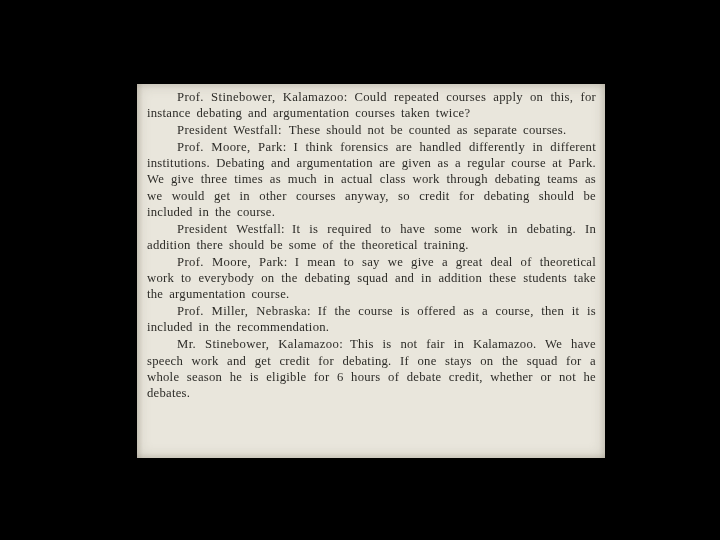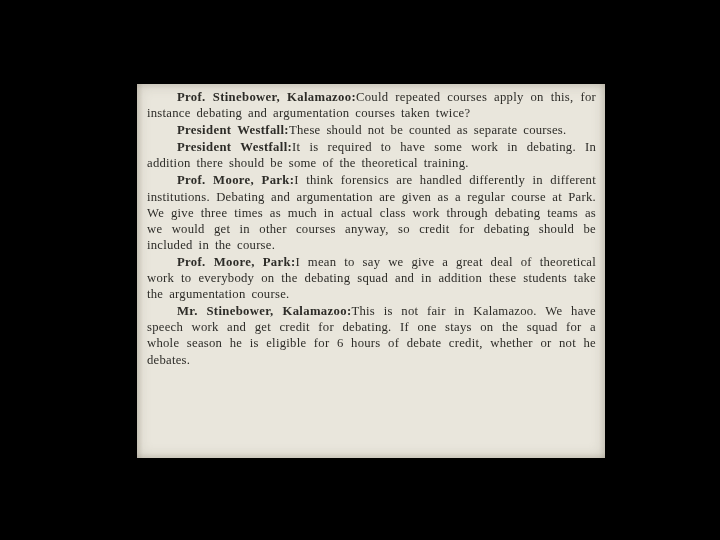--- a/index.html
+++ b/index.html
@@ -36,50 +36,54 @@
     margin: 0 0 1px 0;
     color: #2d2c28;
     font-size: 12.7px;
     line-height: 16.1px;
     text-align: justify;
     text-indent: 30px;
     letter-spacing: 0.25px;
     word-spacing: 2.5px;
   }
   .speaker {
-    font-weight: 700;
+    font-weight: 400;
     letter-spacing: 0.35px;
+    margin-right: 7px;
   }
 </style>
 </head>
 <body>
 
 <div class="stage">
   <div class="paper">
 
     <p class="para">
       <span class="speaker">Prof. Stinebower, Kalamazoo:</span><span class="utterance">Could repeated courses apply on this, for instance debating and argumentation courses taken twice?</span>
     </p>
 
     <p class="para">
       <span class="speaker">President Westfall:</span><span class="utterance">These should not be counted as separate courses.</span>
     </p>
 
     <p class="para">
-      <span class="speaker">President Westfall:</span><span class="utterance">It is required to have some work in debating. In addition there should be some of the theoretical training.</span>
+      <span class="speaker">Prof. Moore, Park:</span><span class="utterance">I think forensics are handled differently in different institutions.  Debating and argumentation are given as a regular course at Park.  We give three times as much in actual class work through debating teams as we would get in other courses anyway, so credit for debating should be included in the course.</span>
     </p>
 
     <p class="para">
-      <span class="speaker">Prof. Moore, Park:</span><span class="utterance">I think forensics are handled differently in different institutions.  Debating and argumentation are given as a regular course at Park.  We give three times as much in actual class work through debating teams as we would get in other courses anyway, so credit for debating should be included in the course.</span>
+      <span class="speaker">President Westfall:</span><span class="utterance">It is required to have some work in debating. In addition there should be some of the theoretical training.</span>
     </p>
 
     <p class="para">
       <span class="speaker">Prof. Moore, Park:</span><span class="utterance">I mean to say we give a great deal of theoretical work to everybody on the debating squad and in addition these students take the argumentation course.</span>
     </p>
 
+    <p class="para">
+      <span class="speaker">Prof. Miller, Nebraska:</span><span class="utterance">If the course is offered as a course, then it is included in the recommendation.</span>
+    </p>
 
 
     <p class="para">
       <span class="speaker">Mr. Stinebower, Kalamazoo:</span><span class="utterance">This is not fair in Kalamazoo.  We have speech work and get credit for debating.  If one stays on the squad for a whole season he is eligible for 6 hours of debate credit, whether or not he debates.</span>
     </p>
 
   </div>
 </div>
 
 </body></html>

